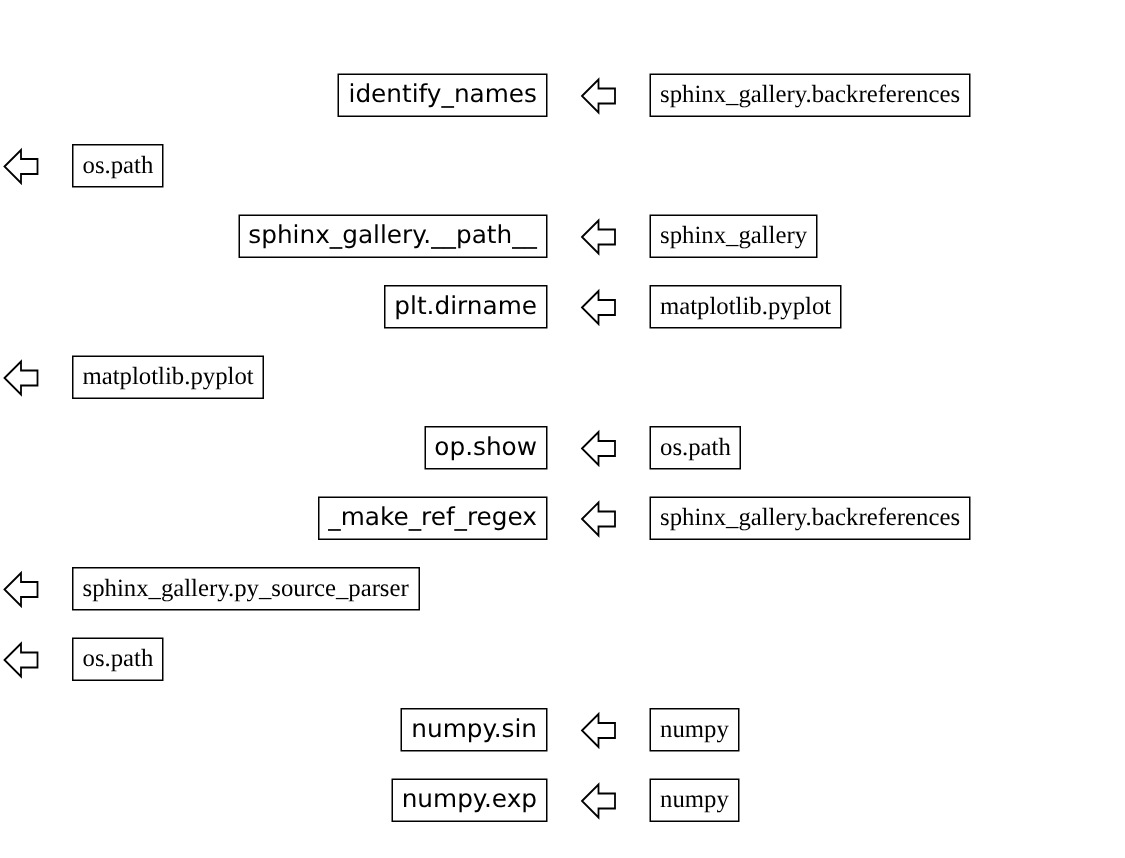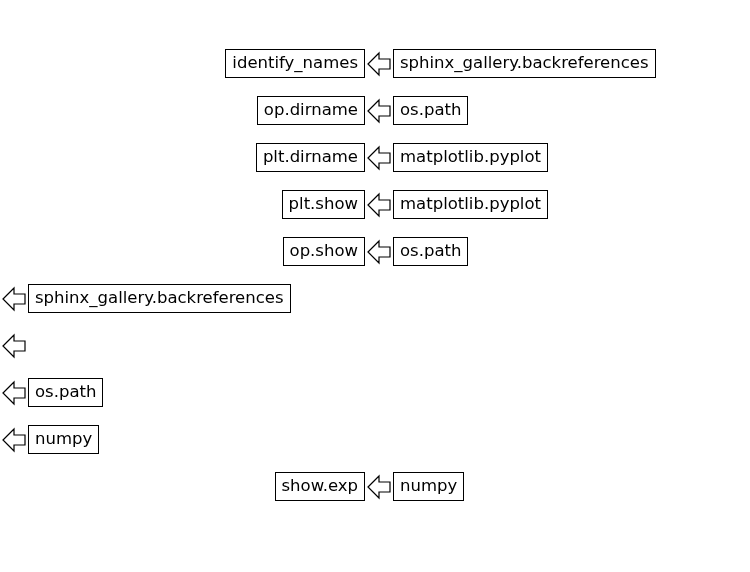--- a/index.html
+++ b/index.html
@@ -16,30 +16,32 @@
     position: absolute;
     top: 40px;
     left: 0;
     width: 750px;
   }
   .row {
     display: flex;
     align-items: center;
     height: 47px;
     margin-bottom: 0px;
+    gap: 20px;
   }
   .left-cell {
     width: 365px;
     display: flex;
     justify-content: flex-end;
     align-items: center;
   }
   .right-cell {
     display: flex;
     align-items: center;
+    font-family: Liberation Serif, serif;
   }
   .box {
     border: 1.2px solid #000;
     background: #fff;
     padding: 3px 6px 4px 6px;
     white-space: nowrap;
     line-height: 1.2;
   }
   .arrow-wrap {
     width: 28px;
@@ -64,52 +66,59 @@
       <svg class="arrow" width="24" height="26" viewBox="0 0 24 26">
         <path d="M1 13 L12 2 L12 8 L23 8 L23 18 L12 18 L12 24 Z" fill="#fff" stroke="#000" stroke-width="1.2" stroke-linejoin="miter"></path>
       </svg>
     </div>
     <div class="right-cell">
       <span class="box">sphinx_gallery.backreferences</span>
     </div>
   </div>
 
   <div class="row">
-    <div class="left-cell">
-      <span class="box">op.dirname</span>
-    </div>
     <div class="arrow-wrap">
       <svg class="arrow" width="24" height="26" viewBox="0 0 24 26">
         <path d="M1 13 L12 2 L12 8 L23 8 L23 18 L12 18 L12 24 Z" fill="#fff" stroke="#000" stroke-width="1.2" stroke-linejoin="miter"></path>
       </svg>
     </div>
     <div class="right-cell">
       <span class="box">os.path</span>
     </div>
   </div>
 
+  <div class="row">
+    <div class="left-cell">
+      <span class="box">sphinx_gallery.__path__</span>
+    </div>
+    <div class="arrow-wrap">
+      <svg class="arrow" width="24" height="26" viewBox="0 0 24 26">
+        <path d="M1 13 L12 2 L12 8 L23 8 L23 18 L12 18 L12 24 Z" fill="#fff" stroke="#000" stroke-width="1.2" stroke-linejoin="miter"></path>
+      </svg>
+    </div>
+    <div class="right-cell">
+      <span class="box">sphinx_gallery</span>
+    </div>
+  </div>
 
   <div class="row">
     <div class="left-cell">
       <span class="box">plt.dirname</span>
     </div>
     <div class="arrow-wrap">
       <svg class="arrow" width="24" height="26" viewBox="0 0 24 26">
         <path d="M1 13 L12 2 L12 8 L23 8 L23 18 L12 18 L12 24 Z" fill="#fff" stroke="#000" stroke-width="1.2" stroke-linejoin="miter"></path>
       </svg>
     </div>
     <div class="right-cell">
       <span class="box">matplotlib.pyplot</span>
     </div>
   </div>
 
   <div class="row">
-    <div class="left-cell">
-      <span class="box">plt.show</span>
-    </div>
     <div class="arrow-wrap">
       <svg class="arrow" width="24" height="26" viewBox="0 0 24 26">
         <path d="M1 13 L12 2 L12 8 L23 8 L23 18 L12 18 L12 24 Z" fill="#fff" stroke="#000" stroke-width="1.2" stroke-linejoin="miter"></path>
       </svg>
     </div>
     <div class="right-cell">
       <span class="box">matplotlib.pyplot</span>
     </div>
   </div>
 
@@ -121,63 +130,72 @@
       <svg class="arrow" width="24" height="26" viewBox="0 0 24 26">
         <path d="M1 13 L12 2 L12 8 L23 8 L23 18 L12 18 L12 24 Z" fill="#fff" stroke="#000" stroke-width="1.2" stroke-linejoin="miter"></path>
       </svg>
     </div>
     <div class="right-cell">
       <span class="box">os.path</span>
     </div>
   </div>
 
   <div class="row">
+    <div class="left-cell">
+      <span class="box">_make_ref_regex</span>
+    </div>
     <div class="arrow-wrap">
       <svg class="arrow" width="24" height="26" viewBox="0 0 24 26">
         <path d="M1 13 L12 2 L12 8 L23 8 L23 18 L12 18 L12 24 Z" fill="#fff" stroke="#000" stroke-width="1.2" stroke-linejoin="miter"></path>
       </svg>
     </div>
     <div class="right-cell">
       <span class="box">sphinx_gallery.backreferences</span>
     </div>
   </div>
 
   <div class="row">
     <div class="arrow-wrap">
       <svg class="arrow" width="24" height="26" viewBox="0 0 24 26">
         <path d="M1 13 L12 2 L12 8 L23 8 L23 18 L12 18 L12 24 Z" fill="#fff" stroke="#000" stroke-width="1.2" stroke-linejoin="miter"></path>
       </svg>
     </div>
+    <div class="right-cell">
+      <span class="box">sphinx_gallery.py_source_parser</span>
+    </div>
   </div>
 
   <div class="row">
     <div class="arrow-wrap">
       <svg class="arrow" width="24" height="26" viewBox="0 0 24 26">
         <path d="M1 13 L12 2 L12 8 L23 8 L23 18 L12 18 L12 24 Z" fill="#fff" stroke="#000" stroke-width="1.2" stroke-linejoin="miter"></path>
       </svg>
     </div>
     <div class="right-cell">
       <span class="box">os.path</span>
     </div>
   </div>
 
   <div class="row">
+    <div class="left-cell">
+      <span class="box">numpy.sin</span>
+    </div>
     <div class="arrow-wrap">
       <svg class="arrow" width="24" height="26" viewBox="0 0 24 26">
         <path d="M1 13 L12 2 L12 8 L23 8 L23 18 L12 18 L12 24 Z" fill="#fff" stroke="#000" stroke-width="1.2" stroke-linejoin="miter"></path>
       </svg>
     </div>
     <div class="right-cell">
       <span class="box">numpy</span>
     </div>
   </div>
 
   <div class="row">
     <div class="left-cell">
-      <span class="box">show.exp</span>
+      <span class="box">numpy.exp</span>
     </div>
     <div class="arrow-wrap">
       <svg class="arrow" width="24" height="26" viewBox="0 0 24 26">
         <path d="M1 13 L12 2 L12 8 L23 8 L23 18 L12 18 L12 24 Z" fill="#fff" stroke="#000" stroke-width="1.2" stroke-linejoin="miter"></path>
       </svg>
     </div>
     <div class="right-cell">
       <span class="box">numpy</span>
     </div>
   </div>

